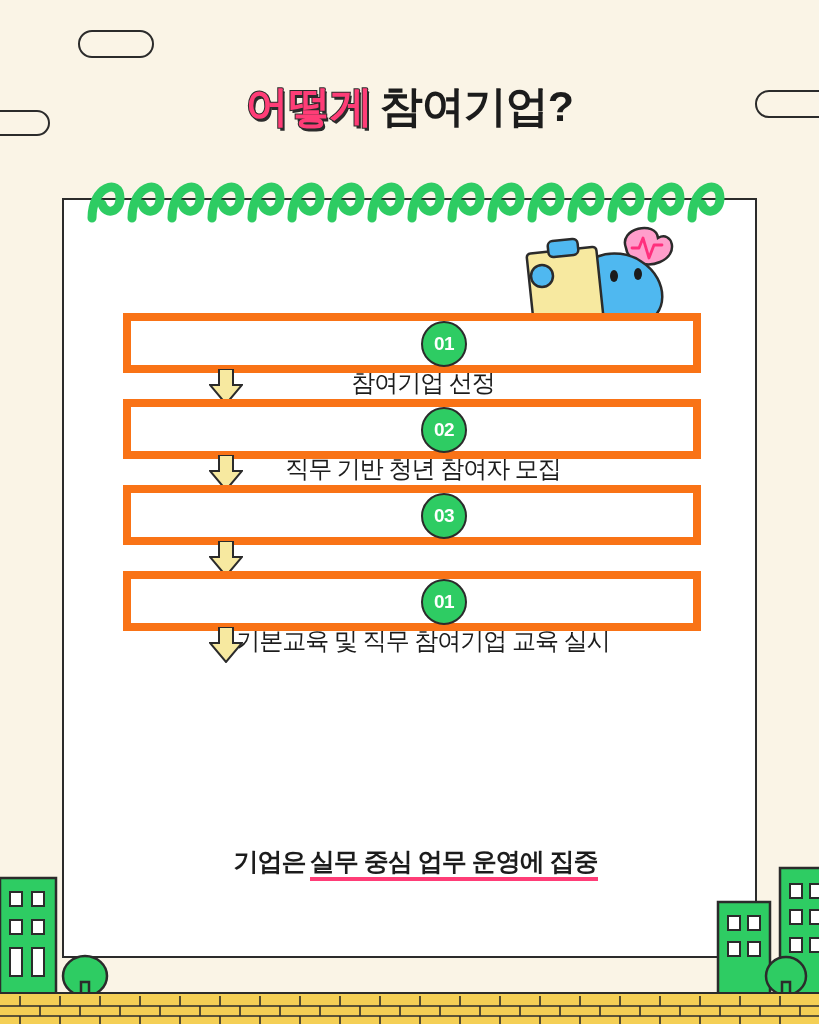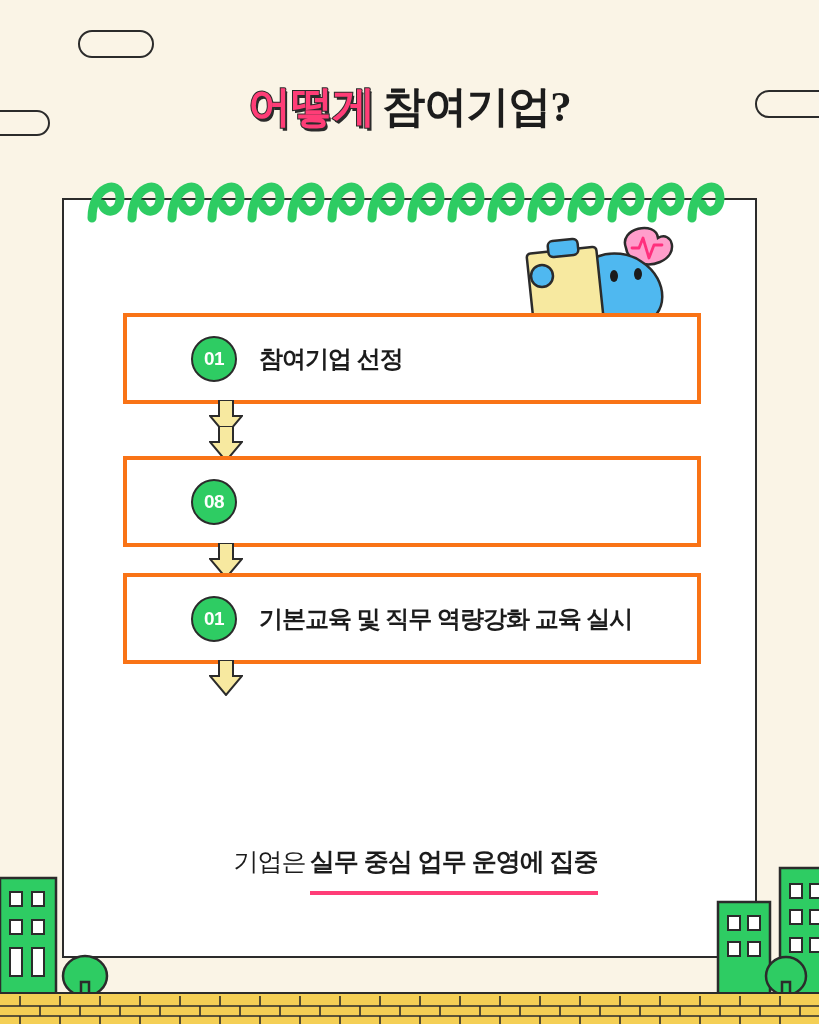--- a/index.html
+++ b/index.html
@@ -38,21 +38,21 @@
     top: 78px;
     left: 0;
     width: 819px;
     text-align: center;
     white-space: nowrap;
   }
   .title-pink, .title-dark {
     font-size: 43px;
     font-weight: 900;
     letter-spacing: -1px;
-    font-family: Liberation Serif, serif;
+    font-family: Liberation Sans, sans-serif;
     text-align: right;
   }
   .title-pink {
     color: #ff3d77;
     -webkit-text-stroke: 2px #2b2b2b;
     paint-order: stroke fill;
     text-shadow: 2px 3px 0 #2b2b2b;
   }
   .title-dark {
     color: #1c1c1c;
@@ -93,47 +93,48 @@
   
   .steps {
     position: absolute;
     left: 123px;
     top: 313px;
     width: 578px;
   }
   .step-row {
     position: relative;
     width: 578px;
-    height: 91px;
-    border: 4px solid #f97316;
+    height: 60px;
+    border: 8px solid #f97316;
     box-sizing: border-box;
     background: #ffffff;
     display: flex;
     align-items: center;
+    flex-direction: column;
   }
   .badge {
     width: 42px;
     height: 42px;
     border-radius: 50%;
     background: #2ecc63;
     border: 2px solid #2b2b2b;
     color: #ffffff;
     font-size: 19px;
     font-weight: 900;
     display: flex;
     align-items: center;
     justify-content: center;
     margin-left: 64px;
     flex: 0 0 auto;
     letter-spacing: -0.5px;
   }
   .step-label {
     margin-left: 22px;
     font-size: 24px;
-    font-weight: 700;
+    font-weight: 400;
     color: #1c1c1c;
     letter-spacing: -1px;
   }
   .arrow-gap {
     height: 26px;
     position: relative;
   }
   .arrow {
     position: absolute;
     left: 86px;
@@ -146,32 +147,32 @@
   .footer-note {
     position: absolute;
     left: 0;
     top: 845px;
     width: 819px;
     text-align: center;
     white-space: nowrap;
   }
   .fn-normal {
     font-size: 25px;
-    font-weight: 400;
+    font-weight: 700;
     color: #1c1c1c;
     letter-spacing: -1px;
     margin-left: 12px;
   }
   .fn-strong {
     font-size: 25px;
     font-weight: 900;
     color: #1c1c1c;
     letter-spacing: -1px;
     border-bottom: 4px solid #ff3d77;
-    padding-bottom: 16px;
+    padding-bottom: 2px;
   }
 
   
   .city { position: absolute; left: 0; bottom: 0; width: 819px; height: 160px; }
   .ground {
     position: absolute;
     left: 0;
     bottom: 0;
     width: 819px;
     height: 30px;
@@ -238,40 +239,44 @@
       <div class="badge">01</div>
       <div class="step-label">참여기업 선정</div>
     </div>
 
     <div class="arrow-gap">
       <svg class="arrow" viewBox="0 0 34 36">
         <path d="M10 0 H24 V16 H33 L17 35 L1 16 H10 Z" fill="#f7e9a0" stroke="#2b2b2b" stroke-width="2"></path>
       </svg>
     </div>
 
+    <div class="step-row">
+      <div class="badge">02</div>
+      <div class="step-label">직무 기반 청년 참여자 모집</div>
+    </div>
 
     <div class="arrow-gap">
       <svg class="arrow" viewBox="0 0 34 36">
         <path d="M10 0 H24 V16 H33 L17 35 L1 16 H10 Z" fill="#f7e9a0" stroke="#2b2b2b" stroke-width="2"></path>
       </svg>
     </div>
 
     <div class="step-row">
-      <div class="badge">08</div>
+      <div class="badge">03</div>
     </div>
 
     <div class="arrow-gap">
       <svg class="arrow" viewBox="0 0 34 36">
         <path d="M10 0 H24 V16 H33 L17 35 L1 16 H10 Z" fill="#f7e9a0" stroke="#2b2b2b" stroke-width="2"></path>
       </svg>
     </div>
 
     <div class="step-row">
       <div class="badge">01</div>
-      <div class="step-label">기본교육 및 직무 역량강화 교육 실시</div>
+      <div class="step-label">기본교육 및 직무 참여기업 교육 실시</div>
     </div>
 
     <div class="arrow-gap">
       <svg class="arrow" viewBox="0 0 34 36">
         <path d="M10 0 H24 V16 H33 L17 35 L1 16 H10 Z" fill="#f7e9a0" stroke="#2b2b2b" stroke-width="2"></path>
       </svg>
     </div>
 
 
   </div>

